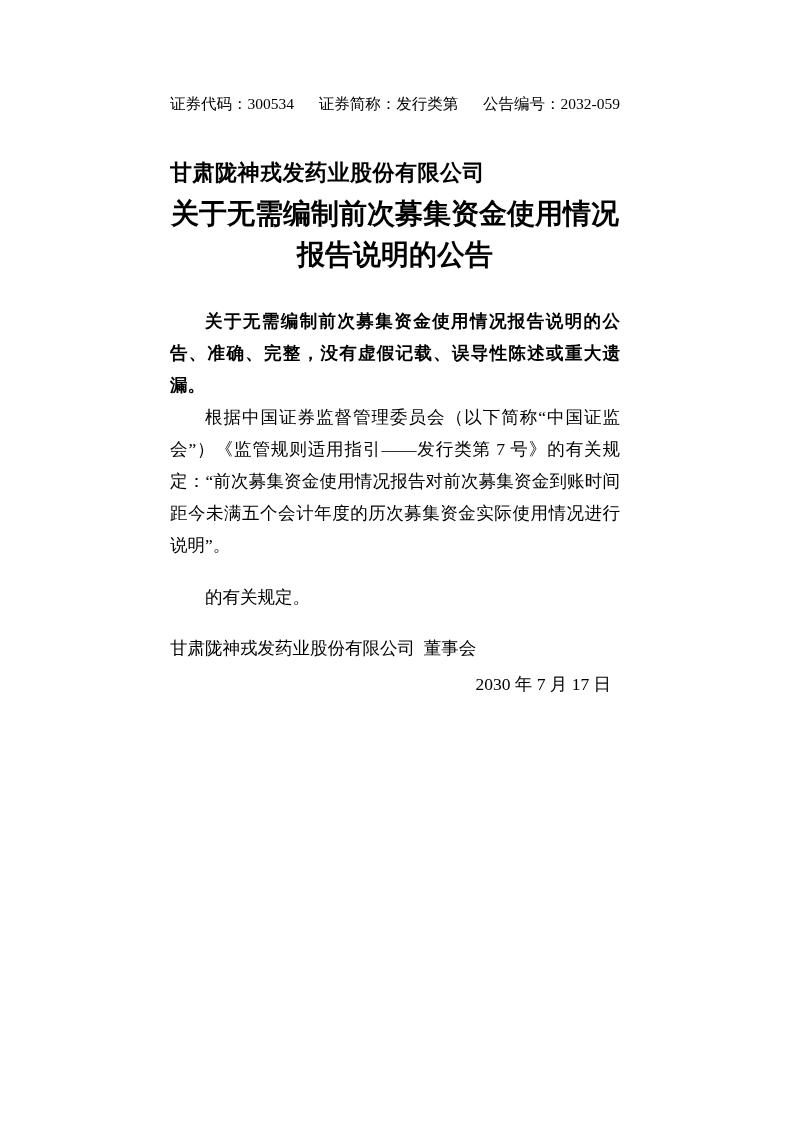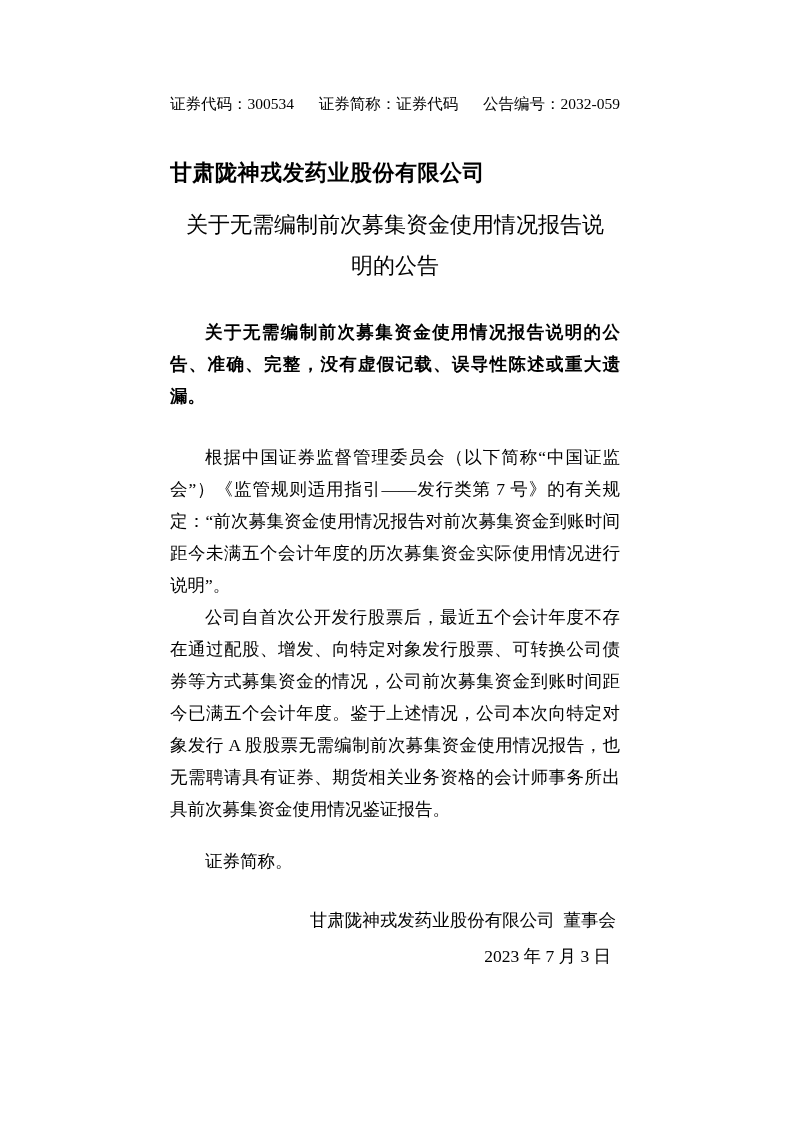--- a/index.html
+++ b/index.html
@@ -29,83 +29,81 @@
   }
   .title {
     margin: 37px 0 0 0;
     font-size: 22px;
     line-height: 41px;
     font-weight: bold;
     text-align: left;
     letter-spacing: 0.5px;
   }
   .subtitle {
-    margin: 11px;
-    font-size: 22px;
+    margin: 0;
+    font-size: 28px;
     line-height: 41px;
-    font-weight: normal;
+    font-weight: bold;
     text-align: center;
   }
   .statement {
     margin: 30px 0 0 0;
     font-size: 17.5px;
     line-height: 32px;
     font-weight: bold;
     text-align: justify;
     text-indent: 2em;
   }
   .doc-body {
-    margin-top: 29px;
     font-size: 17.5px;
     line-height: 32px;
   }
   .doc-body p {
     margin: 0;
     text-align: justify;
     text-indent: 2em;
   }
   .doc-body p.closing {
     margin-top: 20px;
     text-align: left;
   }
   .signature {
-    margin-top: 27px;
+    margin-top: 19px;
     font-size: 17.5px;
     line-height: 32px;
-    text-align: right;
+    text-align: left;
     padding-right: 4px;
     white-space: pre;
   }
   .sign-date {
     margin-top: 4px;
     font-size: 17.5px;
     line-height: 32px;
     text-align: right;
     padding-right: 9px;
     white-space: pre;
   }
 </style>
 </head>
 <body>
 
 <div class="page">
 
   <div class="doc-header">
     <span>证券代码：300534</span>
-    <span>证券简称：证券代码</span>
+    <span>证券简称：发行类第</span>
     <span>公告编号：2032-059</span>
   </div>
 
   <div class="title">甘肃陇神戎发药业股份有限公司</div>
   <div class="subtitle">关于无需编制前次募集资金使用情况报告说明的公告</div>
 
   <p class="statement">关于无需编制前次募集资金使用情况报告说明的公告、准确、完整，没有虚假记载、误导性陈述或重大遗漏。</p>
 
   <div class="doc-body">
     <p>根据中国证券监督管理委员会（以下简称“中国证监会”）《监管规则适用指引——发行类第 7 号》的有关规定：“前次募集资金使用情况报告对前次募集资金到账时间距今未满五个会计年度的历次募集资金实际使用情况进行说明”。</p>
-    <p>公司自首次公开发行股票后，最近五个会计年度不存在通过配股、增发、向特定对象发行股票、可转换公司债券等方式募集资金的情况，公司前次募集资金到账时间距今已满五个会计年度。鉴于上述情况，公司本次向特定对象发行 A 股股票无需编制前次募集资金使用情况报告，也无需聘请具有证券、期货相关业务资格的会计师事务所出具前次募集资金使用情况鉴证报告。</p>
-    <p class="closing">证券简称。</p>
+    <p class="closing">的有关规定。</p>
   </div>
 
   <div class="signature">甘肃陇神戎发药业股份有限公司  董事会</div>
-  <div class="sign-date">2023 年 7 月 3 日</div>
+  <div class="sign-date">2030 年 7 月 17 日</div>
 
 </div>
 
 </body></html>

